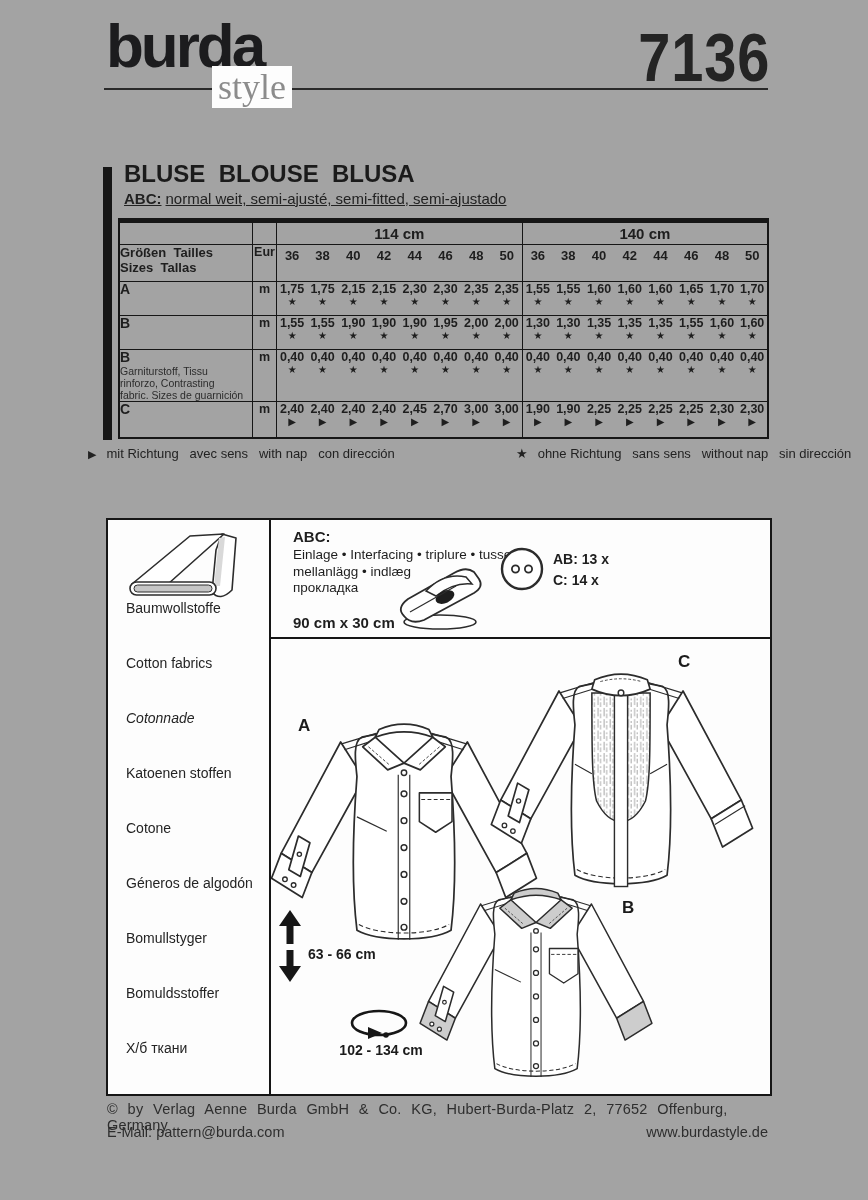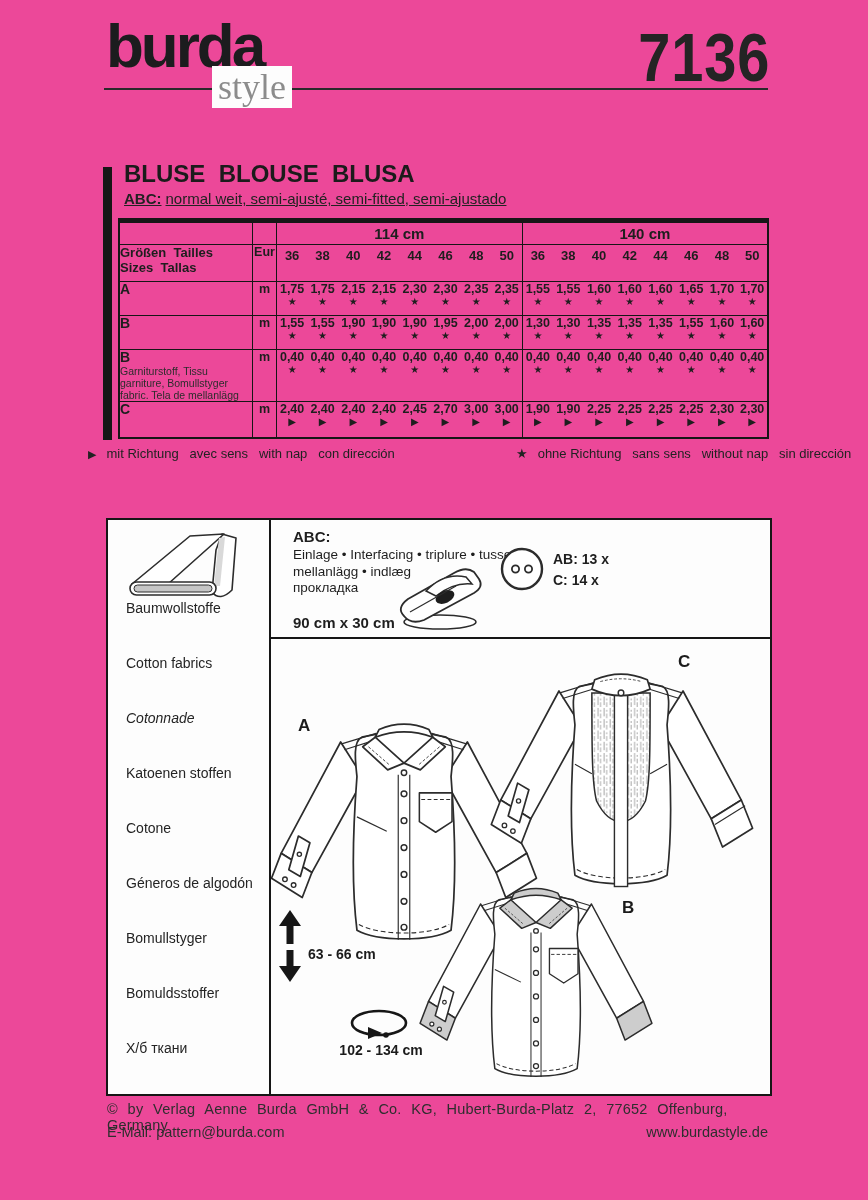--- a/index.html
+++ b/index.html
@@ -1,18 +1,18 @@
 <!DOCTYPE html>
 <html><head>
 <meta charset="utf-8">
 <style>
   html,body { margin:0; padding:0; background:#e8e8e8; }
   .page {
     position:relative; width:868px; height:1200px; margin:0 auto;
-    background:#ec4899; overflow:hidden;
+    background:#a3a3a3; overflow:hidden;
     font-family:"Liberation Sans","DejaVu Sans",sans-serif; color:#1e1e1e;
   }
   .pre { white-space:pre; }
 
   
   .logo-main { position:absolute; left:106px; top:10px; font-size:62px; font-weight:bold;
     letter-spacing:-3px; color:#1c1c1e; }
   .logo-sub { position:absolute; left:212px; top:66px; font-family:"Liberation Serif","DejaVu Serif",serif;
     font-size:36px; color:#8c8c8c; background:#fdfdfd; padding:0 6px; z-index:2; }
   .pattern-number { position:absolute; right:98px; top:18px; font-size:68px; font-weight:600;
@@ -262,22 +262,22 @@
           </td>
           <td class="c-val">
             <div class="val">1,60</div>
             <div class="sym">★</div>
           </td>
         </tr>
         <tr style="height: 51px;">
           <td class="c-label">
             <div class="row-label">B</div>
             <div class="row-sub">Garniturstoff, Tissu</div>
-            <div class="row-sub">garniture, Bomullstyger</div>
-            <div class="row-sub">fabric. Tela de mellanlägg</div>
+            <div class="row-sub">rinforzo, Contrasting</div>
+            <div class="row-sub">fabric. Sizes de guarnición</div>
           </td>
           <td class="c-eur c-unit">m</td>
           <td class="c-val">
             <div class="val">0,40</div>
             <div class="sym">★</div>
           </td>
           <td class="c-val">
             <div class="val">0,40</div>
             <div class="sym">★</div>
           </td>

